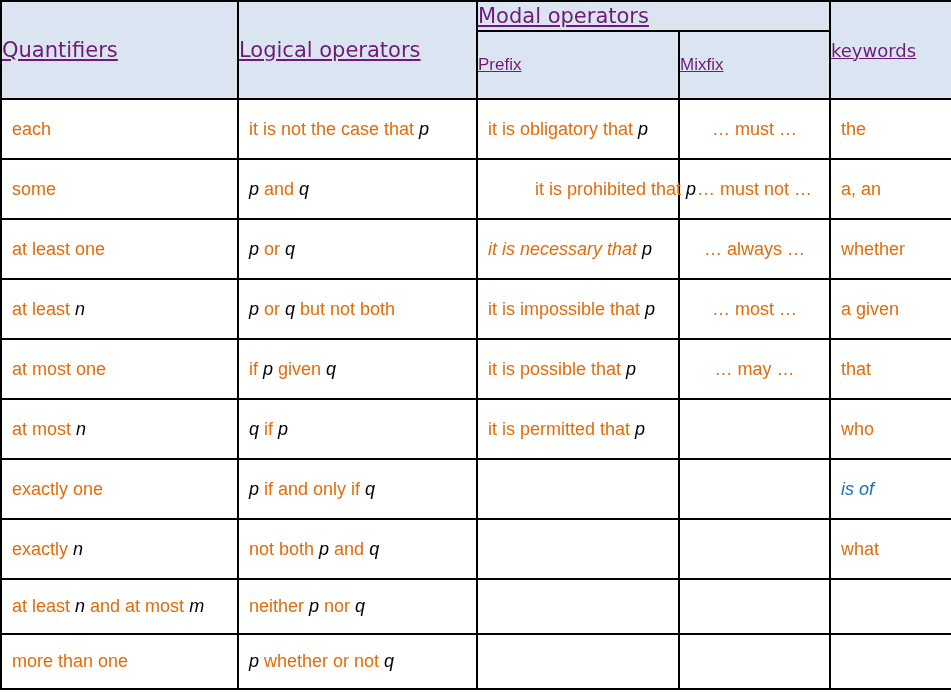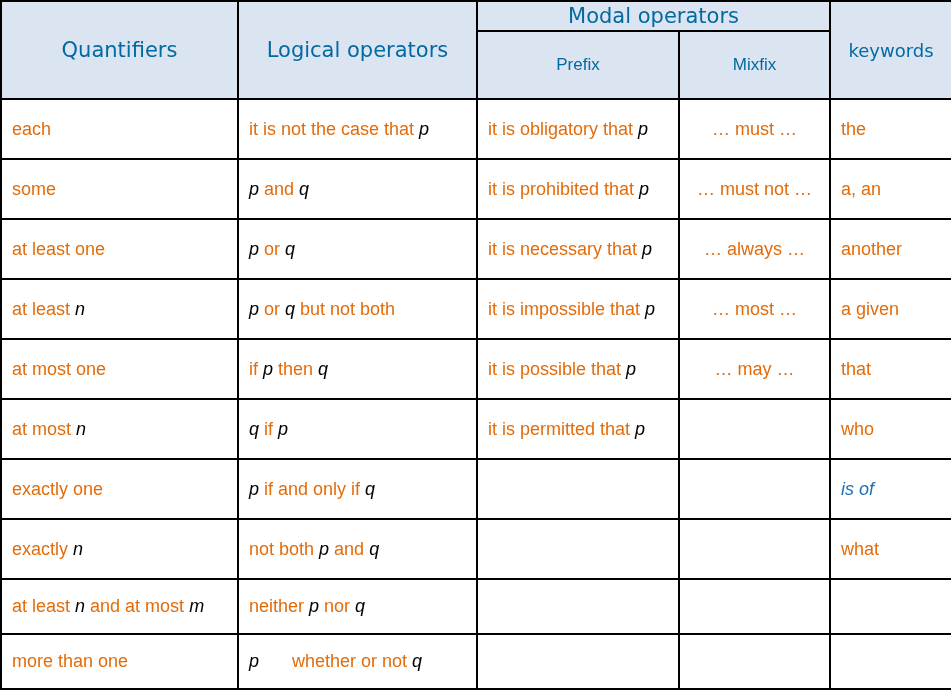--- a/index.html
+++ b/index.html
@@ -13,23 +13,24 @@
   td, th {
     border: 2px solid #000;
     padding: 0;
     font-family: "Liberation Sans", sans-serif;
     font-size: 18px;
     font-weight: normal;
     vertical-align: middle;
   }
   th {
     background: #dbe5f1;
-    color: #0369a1;
-    text-align: center;
+    color: #701a75;
+    text-align: left;
     font-family: "DejaVu Sans", sans-serif;
+    text-decoration: underline;
   }
   th.big { font-size: 21px; }
   th.small { font-size: 17px; font-family: "Liberation Sans", sans-serif; }
   th.kw { font-size: 18px; vertical-align: middle; }
   td { color: #e36c0a; padding-left: 10px; white-space: nowrap; }
   td.center { text-align: center; padding-left: 0; }
   td .var { color: #000; font-style: italic; }
   td .blue { color: #1f6fb4; font-style: italic; }
   tr.h1 { height: 30px; }
   tr.h2 { height: 68px; }
@@ -63,41 +64,41 @@
       <tr class="r">
         <td><span style="white-space: pre;">each</span></td>
         <td><span style="white-space: pre;">it is not the case that </span><span class="var" style="white-space: pre;">p</span></td>
         <td><span style="white-space: pre;">it is obligatory that </span><span class="var" style="white-space: pre;">p</span></td>
         <td class="center"><span style="white-space: pre;">… must …</span></td>
         <td><span style="white-space: pre;">the</span></td>
       </tr>
       <tr class="r">
         <td><span style="white-space: pre;">some</span></td>
         <td><span class="var" style="white-space: pre;">p</span><span style="white-space: pre;"> and </span><span class="var" style="white-space: pre;">q</span></td>
-        <td><span style="white-space: pre;">it is prohibited that </span><span class="var" style="white-space: pre;">p</span></td>
+        <td><span style="white-space: pre; margin-left: 47px;">it is prohibited that </span><span class="var" style="white-space: pre;">p</span></td>
         <td class="center"><span style="white-space: pre;">… must not …</span></td>
         <td><span style="white-space: pre;">a, an</span></td>
       </tr>
       <tr class="r">
         <td><span style="white-space: pre;">at least one</span></td>
         <td><span class="var" style="white-space: pre;">p</span><span style="white-space: pre;"> or </span><span class="var" style="white-space: pre;">q</span></td>
-        <td><span style="white-space: pre;">it is necessary that </span><span class="var" style="white-space: pre;">p</span></td>
+        <td><span style="white-space: pre; font-style: italic;">it is necessary that </span><span class="var" style="white-space: pre;">p</span></td>
         <td class="center"><span style="white-space: pre;">… always …</span></td>
-        <td><span style="white-space: pre;">another</span></td>
+        <td><span style="white-space: pre;">whether</span></td>
       </tr>
       <tr class="r">
         <td><span style="white-space: pre;">at least </span><span class="var" style="white-space: pre;">n</span></td>
         <td><span class="var" style="white-space: pre;">p</span><span style="white-space: pre;"> or </span><span class="var" style="white-space: pre;">q</span><span style="white-space: pre;"> but not both</span></td>
         <td><span style="white-space: pre;">it is impossible that </span><span class="var" style="white-space: pre;">p</span></td>
         <td class="center"><span style="white-space: pre;">… most …</span></td>
         <td><span style="white-space: pre;">a given</span></td>
       </tr>
       <tr class="r">
         <td><span style="white-space: pre;">at most one</span></td>
-        <td><span style="white-space: pre;">if </span><span class="var" style="white-space: pre;">p</span><span style="white-space: pre;"> then </span><span class="var" style="white-space: pre;">q</span></td>
+        <td><span style="white-space: pre;">if </span><span class="var" style="white-space: pre;">p</span><span style="white-space: pre;"> given </span><span class="var" style="white-space: pre;">q</span></td>
         <td><span style="white-space: pre;">it is possible that </span><span class="var" style="white-space: pre;">p</span></td>
         <td class="center"><span style="white-space: pre;">… may …</span></td>
         <td><span style="white-space: pre; margin-top: 13px;">that</span></td>
       </tr>
       <tr class="r">
         <td><span style="white-space: pre; margin-top: 48px;">at most </span><span class="var" style="white-space: pre;">n</span></td>
         <td><span class="var" style="white-space: pre;">q</span><span style="white-space: pre;"> if </span><span class="var" style="white-space: pre;">p</span></td>
         <td><span style="white-space: pre;">it is permitted that </span><span class="var" style="white-space: pre;">p</span></td>
         <td class="center"></td>
         <td><span style="white-space: pre;">who</span></td>
@@ -118,19 +119,19 @@
       </tr>
       <tr class="rs">
         <td><span style="white-space: pre;">at least </span><span class="var" style="white-space: pre;">n</span><span style="white-space: pre;"> and at most </span><span class="var" style="white-space: pre;">m</span></td>
         <td><span style="white-space: pre;">neither </span><span class="var" style="white-space: pre;">p</span><span style="white-space: pre;"> nor </span><span class="var" style="white-space: pre;">q</span></td>
         <td></td>
         <td class="center"></td>
         <td></td>
       </tr>
       <tr class="rs">
         <td><span style="white-space: pre;">more than one</span></td>
-        <td><span class="var" style="white-space: pre;">p</span><span style="white-space: pre; padding-left: 28px;"> whether or not </span><span class="var" style="white-space: pre;">q</span></td>
+        <td><span class="var" style="white-space: pre;">p</span><span style="white-space: pre;"> whether or not </span><span class="var" style="white-space: pre;">q</span></td>
         <td></td>
         <td class="center"></td>
         <td></td>
       </tr>
     </tbody>
 </table>
 
 </body></html>

